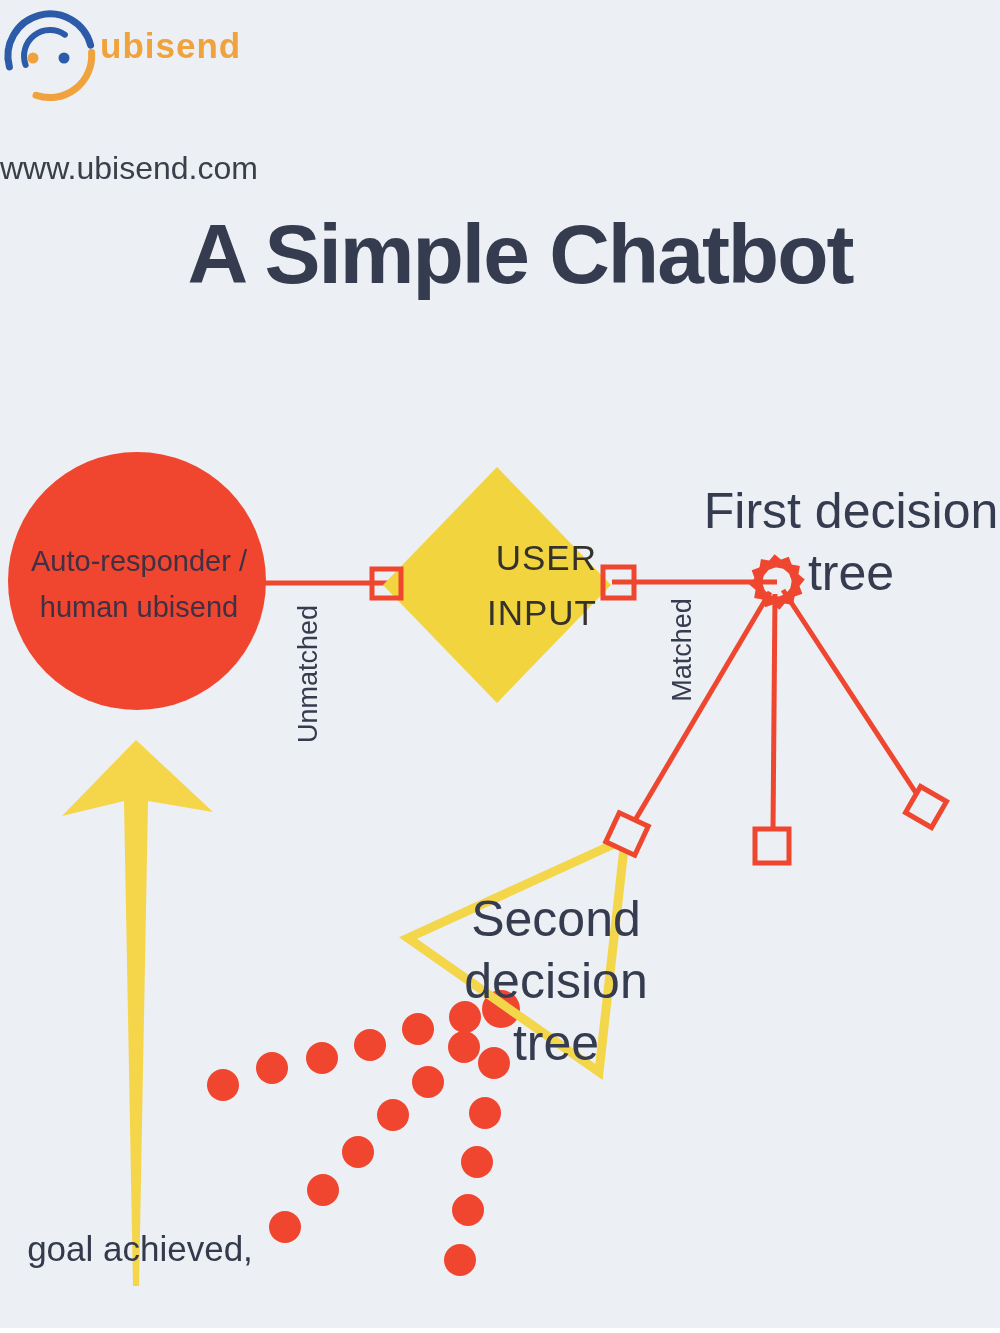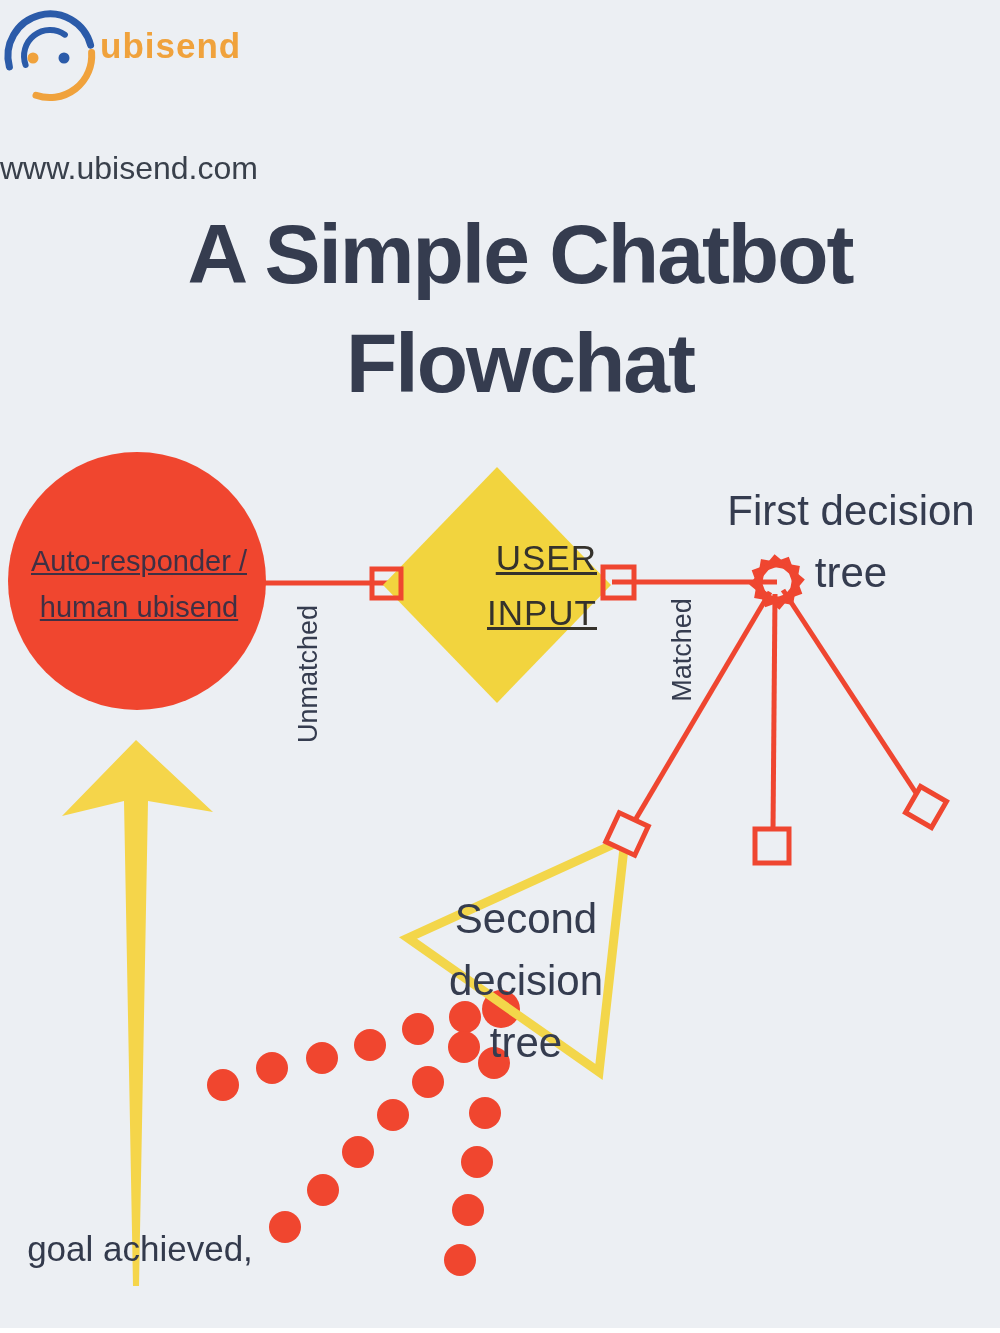--- a/index.html
+++ b/index.html
@@ -22,21 +22,21 @@
     text-align:left;
     font-size:32px;color:#39404B;
   }
   .title{
     left:0;top:200px;width:1000px;
     text-align:center;
     font-size:84px;line-height:109px;font-weight:700;letter-spacing:-2px;
     color:#353C4F;
     padding-left:20px;
   }
-  .node-label{ text-align:center;text-decoration:underline; }
+  .node-label{ text-align:center; }
   .circle-label{
     left:7px;top:538px;width:264px;
     font-size:29px;line-height:46px;
     color:#3F3044;
   }
   .diamond-label{
     left:397px;top:530px;width:200px;
     font-size:35px;line-height:55px;font-weight:500;letter-spacing:1px;
     color:#35322C;
     text-align:right;
@@ -44,25 +44,25 @@
   .edge-label{
     height:30px;
     text-align:center;
     font-size:27px;color:#353C4F;
     transform:rotate(-90deg);
   }
   .edge-unmatched{ left:223px;top:659px;width:170px; }
   .edge-matched{ left:617px;top:635px;width:130px; }
   .tree-label{
     text-align:center;
-    font-size:42px;line-height:62px;
+    font-size:50px;line-height:62px;
     color:#353C4F;
   }
   .first-tree{ left:701px;top:480px;width:300px; }
-  .second-tree{ left:376px;top:888px;width:300px; }
+  .second-tree{ left:406px;top:888px;width:300px; }
   .repeat-note{
     left:0;top:1162px;width:280px;
     text-align:center;
     font-size:35px;line-height:58px;
     color:#333A4C;
   }
 </style>
 </head>
 <body>
 
@@ -136,21 +136,20 @@
       <circle cx="60" cy="52" r="5.5" fill="#2B5BA9"></circle>
     </g>
   </svg>
 
   <div class="abs logo-word">ubisend</div>
 
   <div class="abs url">www.ubisend.com</div>
 
   <div class="abs title">
     <span>A Simple Chatbot</span><br>
-    <span>Flowchat</span>
   </div>
 
   <div class="abs node-label circle-label">
     <span>Auto-responder /</span><br>
     <span>human ubisend</span>
   </div>
 
   <div class="abs node-label diamond-label">
     <span>USER</span><br>
     <span>INPUT</span>

